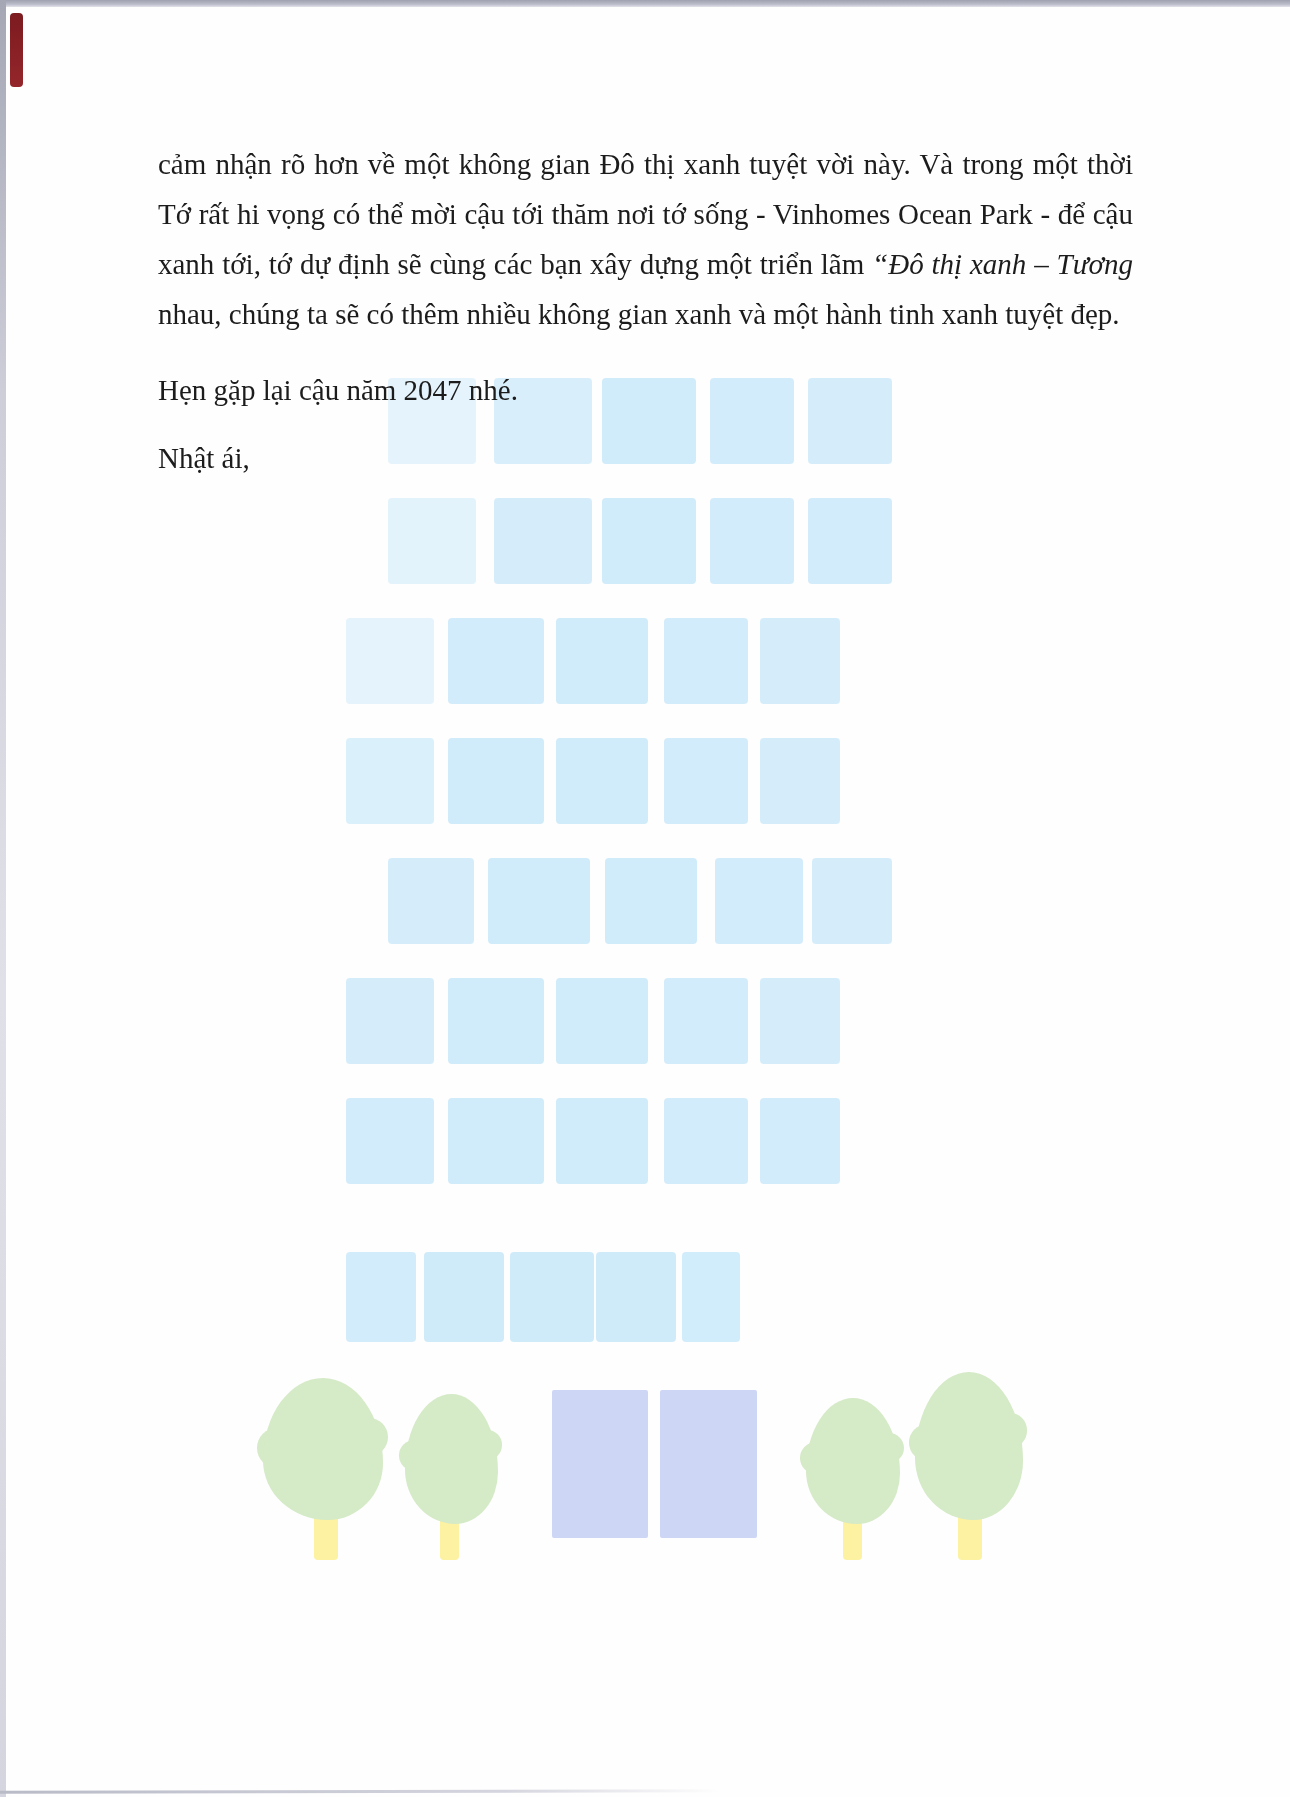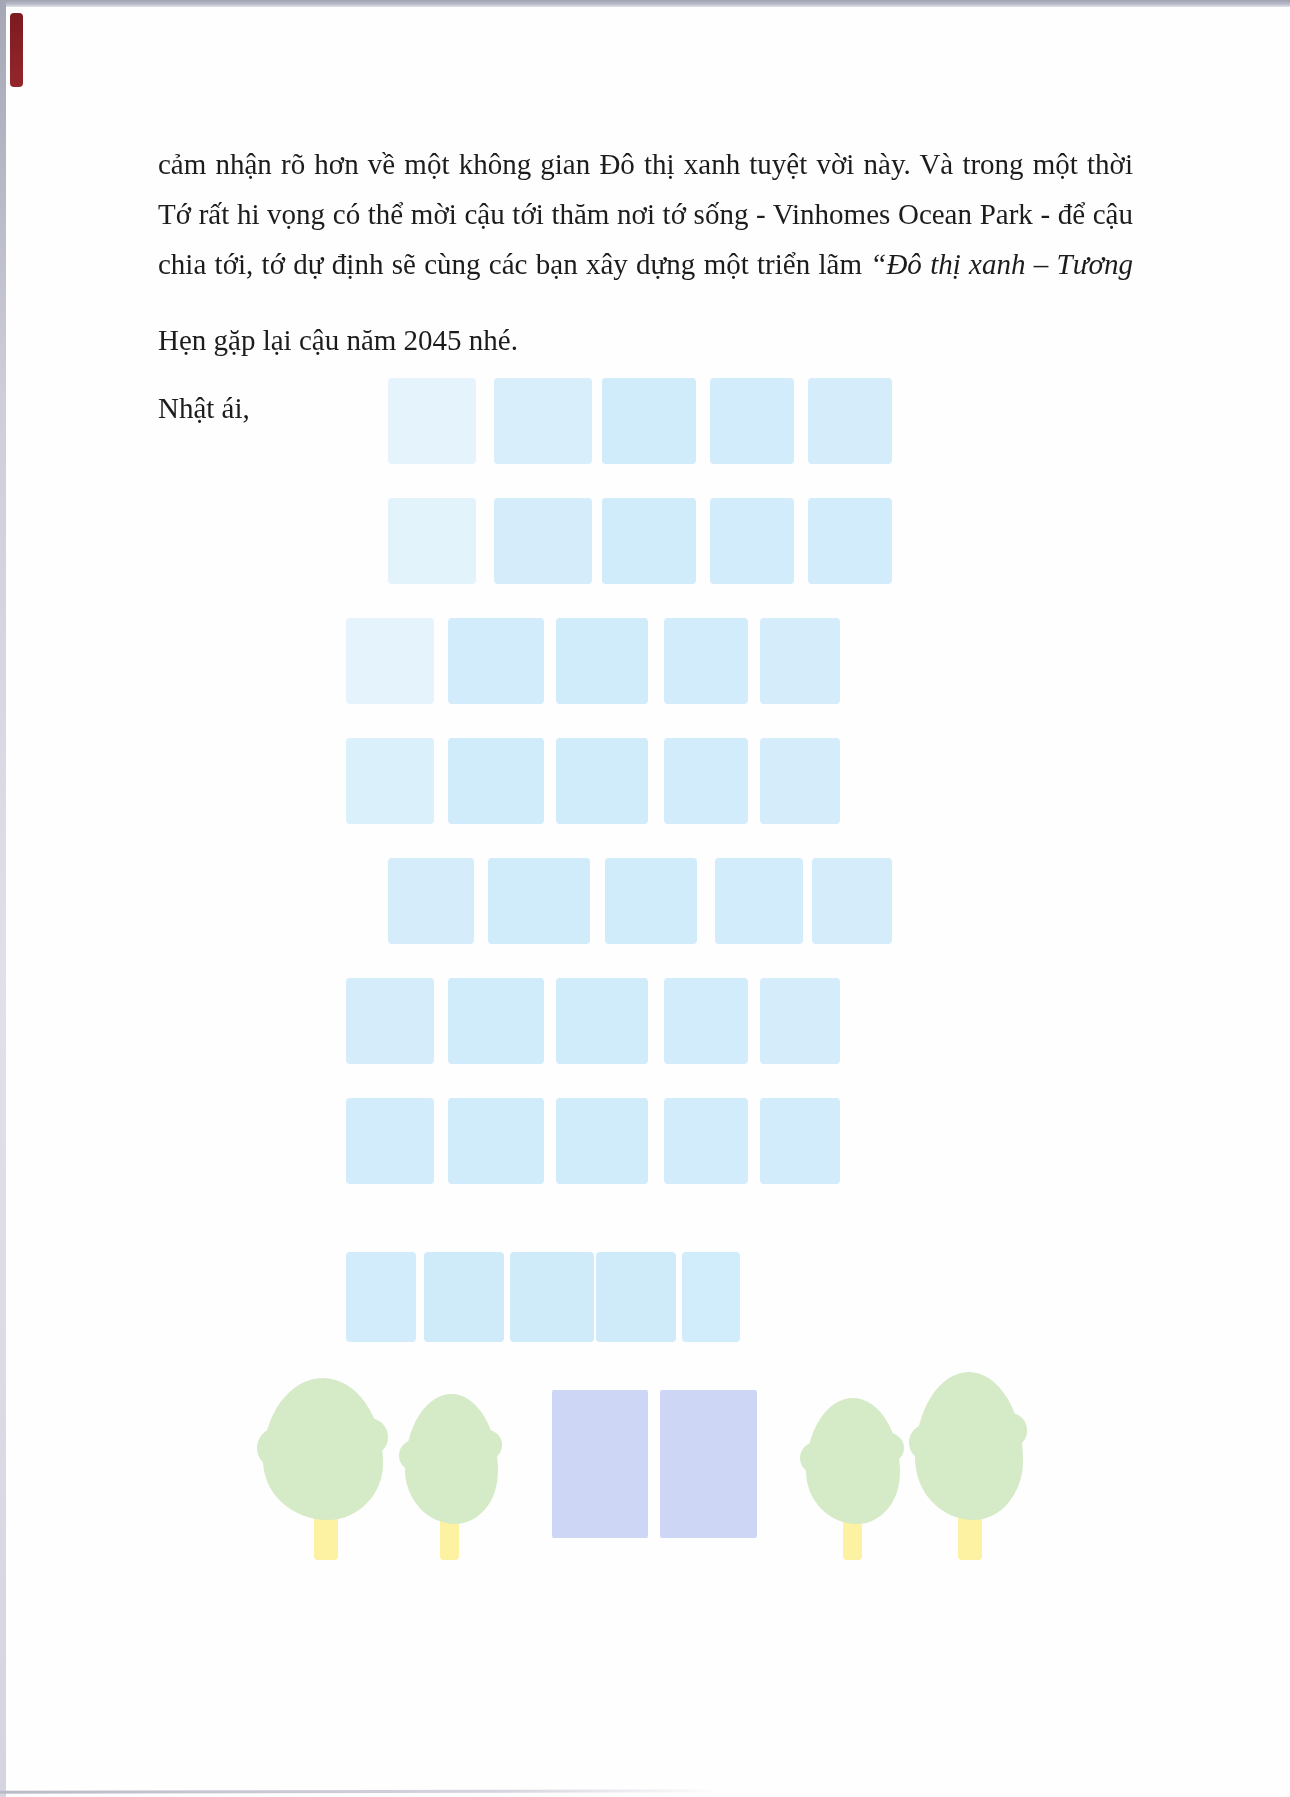--- a/index.html
+++ b/index.html
@@ -107,17 +107,18 @@
       <div class="tree-foliage" style="left: 806px; top: 1398px; width: 94px; height: 126px; background: rgb(213, 234, 198);"></div>
       <div class="tree-trunk" style="left: 958px; top: 1510px; width: 24px; height: 50px; background: rgb(252, 242, 162);"></div>
       <div class="tree-bump" style="left: 909px; top: 1423.8px; width: 36.72px; height: 36.72px; background: rgb(213, 234, 198);"></div>
       <div class="tree-bump" style="left: 992.76px; top: 1413.44px; width: 34.56px; height: 34.56px; background: rgb(213, 234, 198);"></div>
       <div class="tree-foliage" style="left: 915px; top: 1372px; width: 108px; height: 148px; background: rgb(213, 234, 198);"></div>
     </div>
 
   <div class="letter">
     <div class="pline just">cảm nhận rõ hơn về một không gian Đô thị xanh tuyệt vời này. Và trong một thời</div>
     <div class="pline just">Tớ rất hi vọng có thể mời cậu tới thăm nơi tớ sống - Vinhomes Ocean Park - để cậu</div>
-    <div class="pline just"><span>chia tới, tớ dự định sẽ cùng các bạn xây dựng một triển lãm </span><span class="it">“Đô thị xanh – Tương</span></div>
-    <div class="pline meet">Hẹn gặp lại cậu năm 2045 nhé.</div>
+    <div class="pline just"><span>xanh tới, tớ dự định sẽ cùng các bạn xây dựng một triển lãm </span><span class="it">“Đô thị xanh – Tương</span></div>
+    <div class="pline">nhau, chúng ta sẽ có thêm nhiều không gian xanh và một hành tinh xanh tuyệt đẹp.</div>
+    <div class="pline meet">Hẹn gặp lại cậu năm 2047 nhé.</div>
     <div class="pline regards">Nhật ái,</div>
   </div>
 </div>
 
 </body></html>

